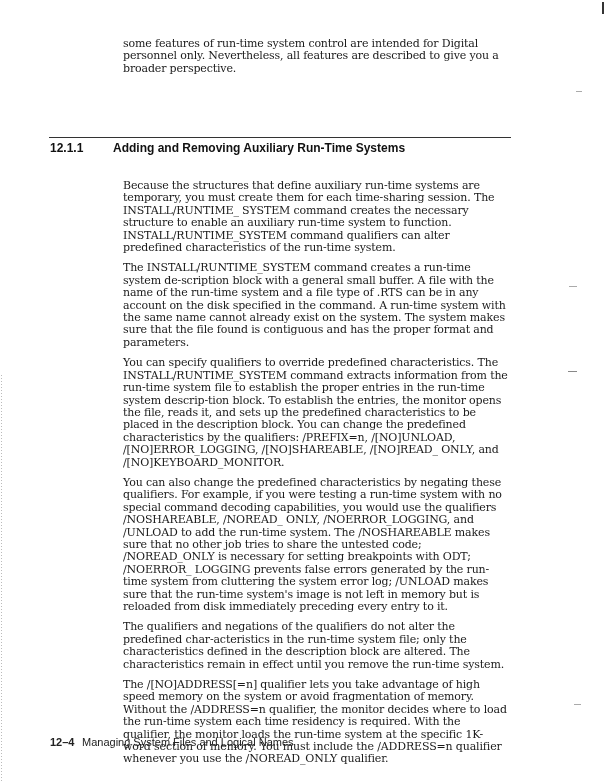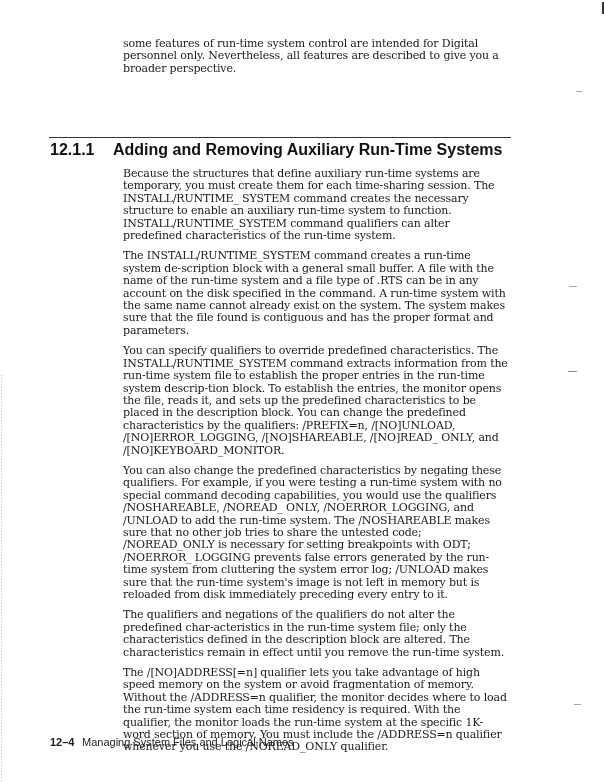--- a/index.html
+++ b/index.html
@@ -8,29 +8,29 @@
     color: #1a1a1a;
   }
   .page { position: absolute; inset: 0; }
   .body-text {
     position: absolute; left: 123px; width: 386px;
     font-family: "DejaVu Serif", "Liberation Serif", serif;
     font-size: 11px; line-height: 12.4px; letter-spacing: -0.15px;
   }
   .body-text p { margin: 0 0 8px 0; text-align: left; }
   .intro { top: 38px; }
-  .section-body { top: 168px; }
+  .section-body { top: 180px; }
   .rule {
     position: absolute; left: 49px; top: 137px; width: 462px; height: 1px;
     background: #333;
   }
   .section-heading {
     position: absolute; left: 50px; top: 141px;
     font-family: "Liberation Sans", "DejaVu Sans", sans-serif;
-    font-weight: bold; font-size: 16px; color: #111; white-space: nowrap;
+    font-weight: bold; font-size: 12px; color: #111; white-space: nowrap;
   }
   .section-heading .num { display: inline-block; width: 63px; }
   .footer {
     position: absolute; left: 50px; top: 736px;
     font-family: "Liberation Sans", "DejaVu Sans", sans-serif;
     font-size: 11px; color: #222; white-space: nowrap;
   }
   .footer .pg { display: inline-block; width: 32px; font-weight: bold; }
   .edge-mark-top {
     position: absolute; left: 602px; top: 2px; width: 2px; height: 12px; background: #333;

